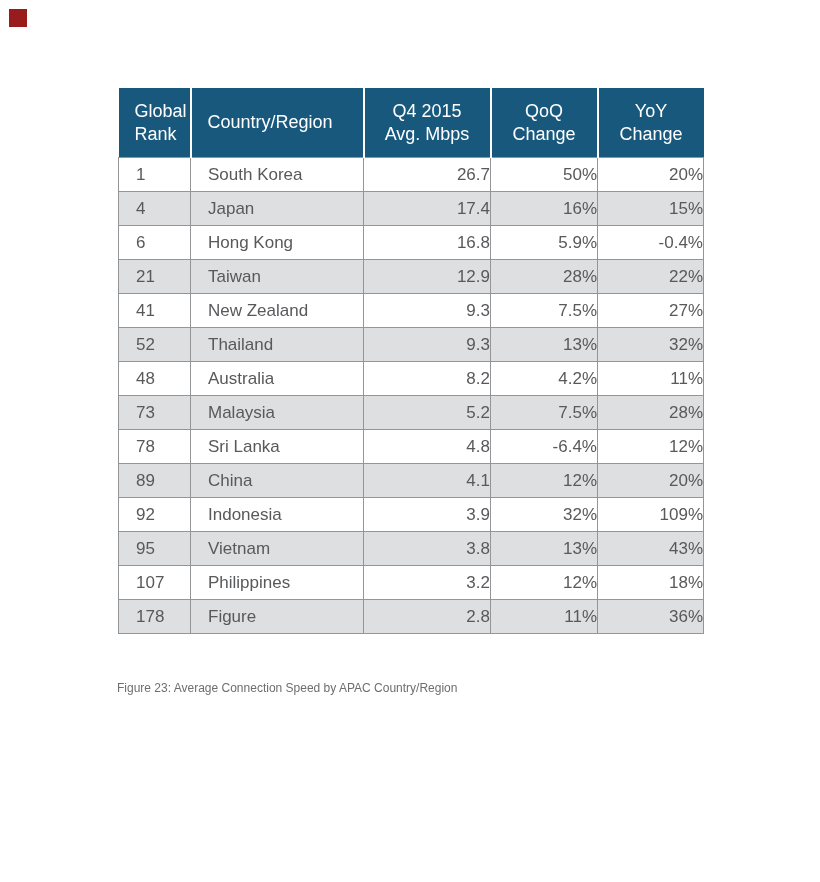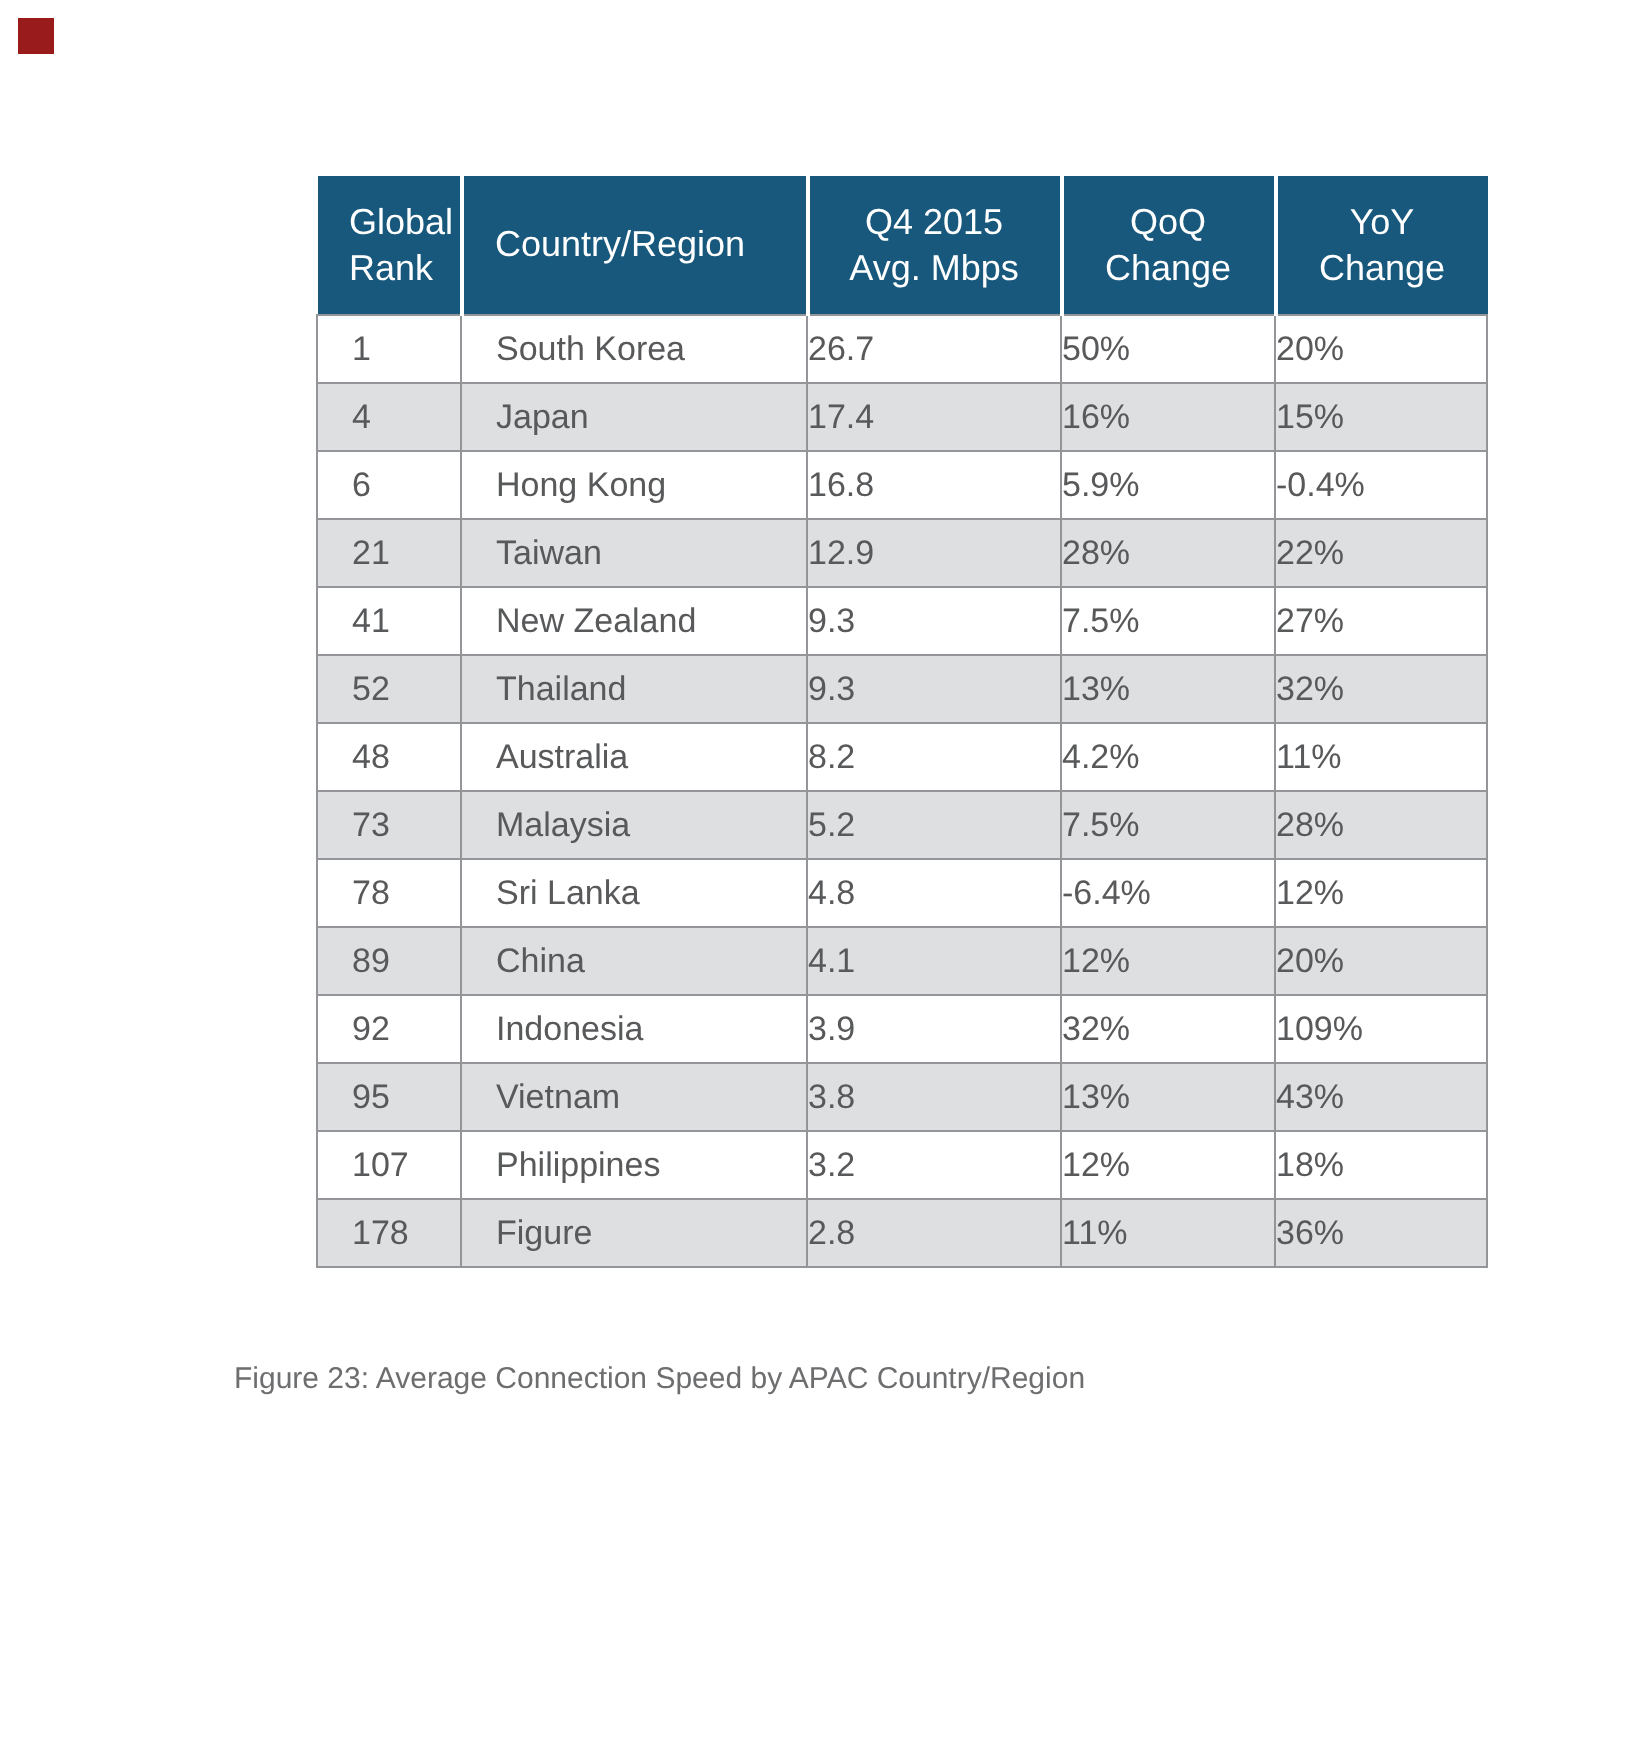--- a/index.html
+++ b/index.html
@@ -23,21 +23,20 @@
   .red-square{
     position:absolute;left:9px;top:9px;
     width:18px;height:18px;
     background:var(--red-square);
   }
   table.speed-table{
     position:absolute;left:118px;top:88px;
     width:585px;
     border-collapse:collapse;
     table-layout:fixed;
-    margin-left:40px;
   }
   col.c1{width:72px;}
   col.c2{width:173px;}
   col.c3{width:127px;}
   col.c4{width:107px;}
   col.c5{width:106px;}
   thead th{
     background:var(--header-blue);
     color:var(--header-text);
     font-size:18px;
@@ -56,26 +55,26 @@
     height:33px;
     font-size:17px;
     color:var(--body-text);
     border:1px solid var(--border-gray);
     padding:0;
     vertical-align:middle;
     background-clip:padding-box;
   }
   tbody td:nth-child(1),
   tbody td:nth-child(2){text-align:left;padding-left:17px;}
-  tbody td:nth-child(n+3){text-align:left;}
+  tbody td:nth-child(n+3){text-align:right;}
   tbody tr:nth-child(even) td{background:var(--row-alt-gray);}
   tbody tr:nth-child(odd) td{background:#FFFFFF;}
   .figure-caption{
     position:absolute;left:117px;top:681px;
-    font-size:15px;
+    font-size:12px;
     color:var(--caption-text);
   }
 </style>
 </head>
 <body>
 
 <div class="red-square"></div>
 
 <table class="speed-table">
   <colgroup>

